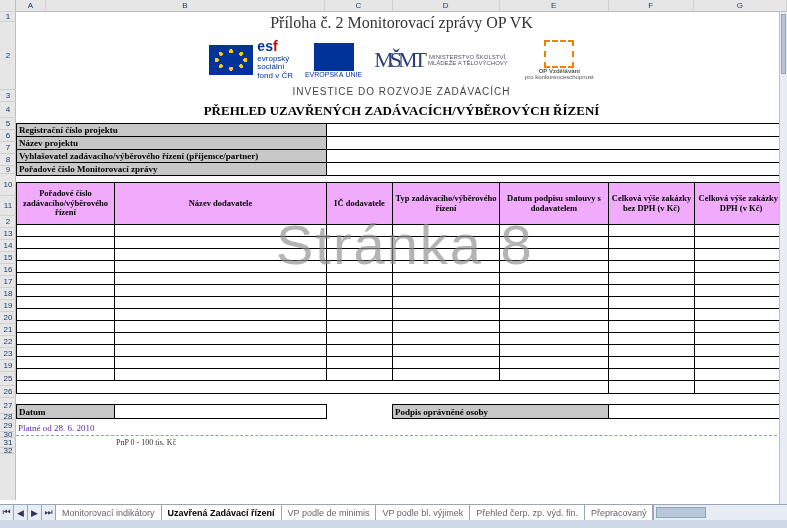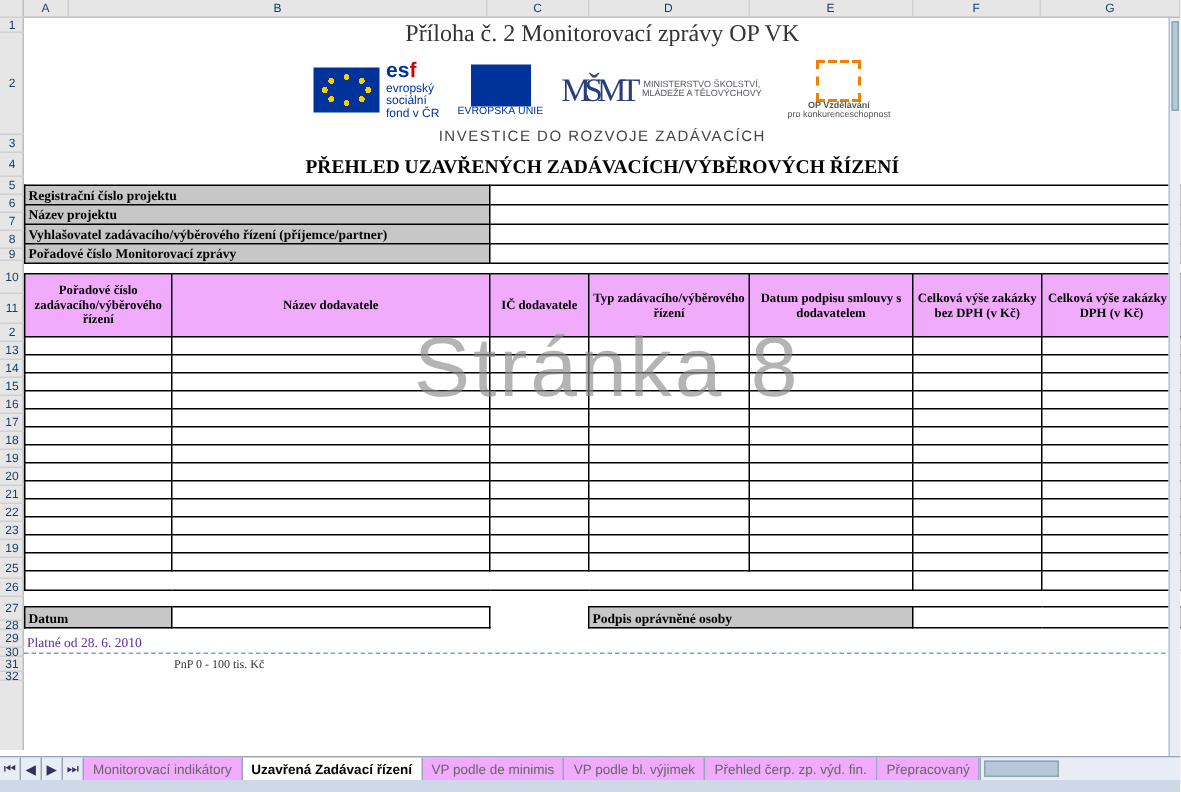--- a/index.html
+++ b/index.html
@@ -164,21 +164,21 @@
   }
   .tabnav .btn {
     width:14px;
     border-right:1px solid #9aa6b8;
     display:flex;align-items:center;justify-content:center;
     color:#335; background:#e7ecf5;
   }
   .tabs { display:flex; overflow:hidden;}
   .tab {
     padding:1px 6px;
-    background:#f0abfc;
+    background:#ffffff;
     border-right:1px solid #9aa6b8;
     color:#666;
     white-space:nowrap;
     display:flex;align-items:center;
   }
   .tab.active { background:#fff; color:#000; font-weight:bold;}
   .hscroll {
     flex:1;
     background:#e7ecf5;
     border-left:1px solid #9aa6b8;

